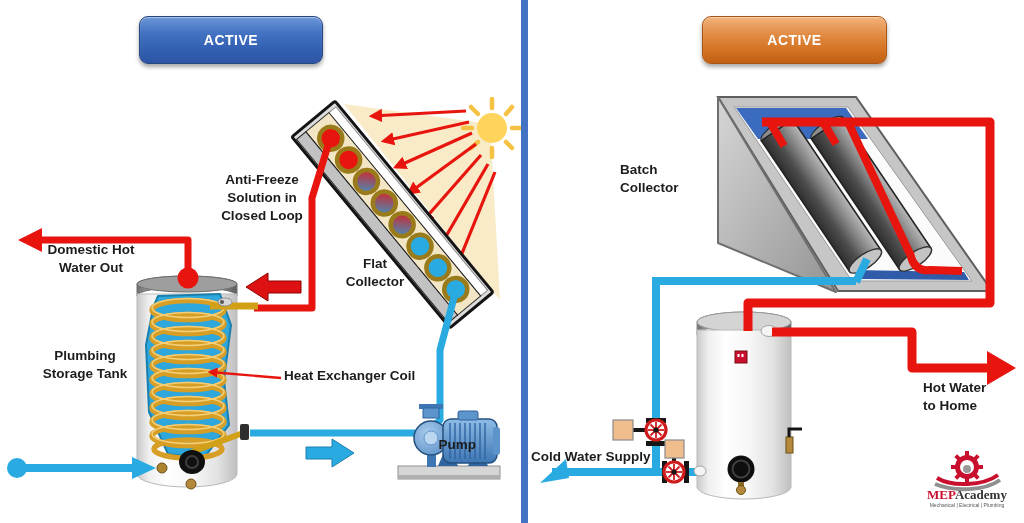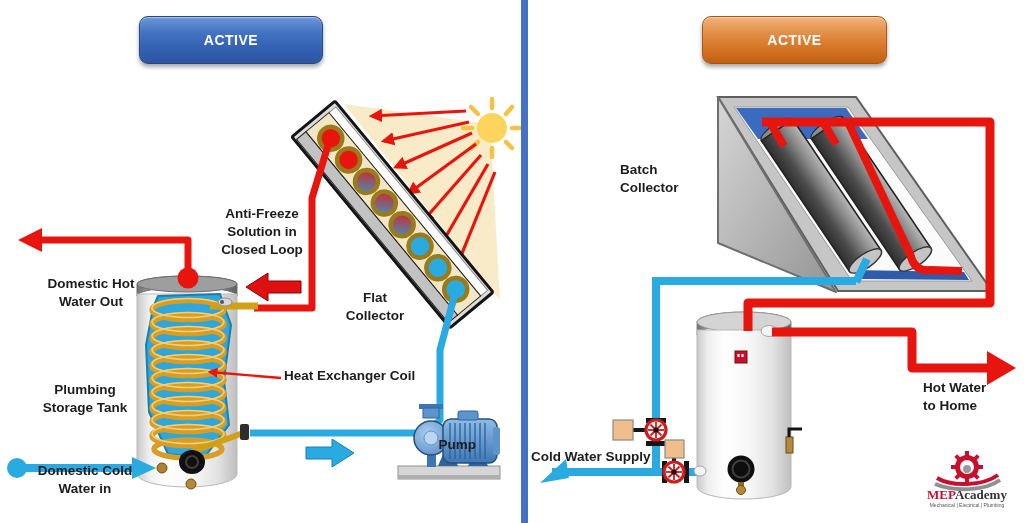--- a/index.html
+++ b/index.html
@@ -2,21 +2,21 @@
 <html><head>
 <meta charset="utf-8">
 <style>
   html,body{margin:0;padding:0;background:#fff;}
   .canvas{position:relative;width:1024px;height:523px;background:#ffffff;overflow:hidden;
           font-family:"Liberation Sans",sans-serif;}
   .art{position:absolute;left:0;top:0;}
   .divider{position:absolute;top:0;left:521px;width:7px;height:523px;background:#4472C4;}
   .lbl{position:absolute;font-size:13.5px;font-weight:700;color:#1c1c1c;line-height:1.32;
        white-space:pre-line;}
-  .center{text-align:center;margin-top:34px;}
+  .center{text-align:center;}
   .btn{position:absolute;height:46px;border-radius:9px;display:flex;align-items:center;justify-content:center;
        color:#fff;font-size:14px;font-weight:700;letter-spacing:.5px;
        box-shadow:0 3px 4px rgba(0,0,0,.35), inset 0 1px 1px rgba(255,255,255,.45);}
   .btn-active{left:139px;top:16px;width:182px;border:1px solid #27477F;
        background:linear-gradient(180deg,#6C96D8 0%,#4372C2 35%,#3360B2 70%,#2D55A3 100%);}
   .btn-passive{left:702px;top:16px;width:183px;border:1px solid #A85513;
        background:linear-gradient(180deg,#F3B279 0%,#E08A42 40%,#D2701F 75%,#C15F16 100%);}
   
   .l-antifreeze{left:197px;top:171px;width:130px;}
   .l-hotout{left:28px;top:241px;width:126px;}
@@ -341,22 +341,20 @@
   <div class="lbl center l-antifreeze">Anti-Freeze
 Solution in
 Closed Loop</div>
   <div class="lbl center l-hotout">Domestic Hot
 Water Out</div>
   <div class="lbl center l-flatcol">Flat
 Collector</div>
   <div class="lbl center l-instank">Plumbing
 Storage Tank</div>
   <div class="lbl l-hex">Heat Exchanger Coil</div>
-  <div class="lbl center l-coldin">Domestic Cold
-Water in</div>
   <div class="lbl l-pump">Pump</div>
   <div class="lbl l-batch">Batch
 Collector</div>
   <div class="lbl l-home">Hot Water
 to Home</div>
   <div class="lbl l-coldsupply">Cold Water Supply</div>
 
 </div>
 
 </body></html>

